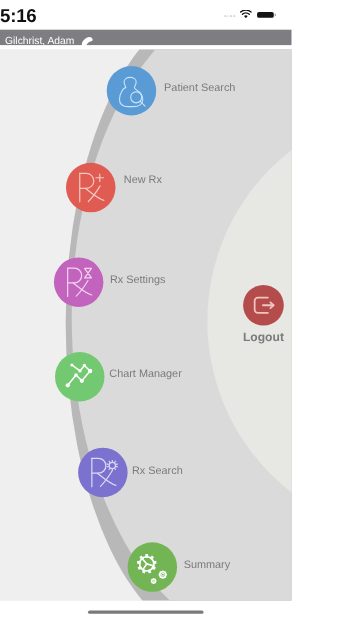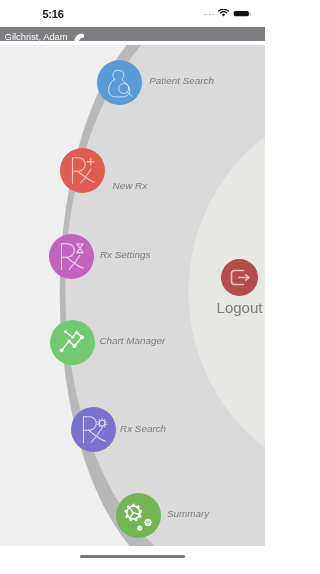--- a/index.html
+++ b/index.html
@@ -2,22 +2,22 @@
 <html><head>
 <meta charset="utf-8">
 <style>
   html,body{margin:0;padding:0;}
   body{width:265px;height:574px;overflow:hidden;background:#fff;
        font-family:"Liberation Sans",sans-serif;-webkit-font-smoothing:antialiased;}
   #phone{position:relative;width:265px;height:574px;background:#fff;}
 
   
   .statusbar{position:absolute;left:0;top:0;width:265px;height:27px;background:#fff;}
-  .sb-time{position:absolute;left:16px;top:9px;width:74px;text-align:center;
-           font-size:11px;font-weight:bold;color:#111;letter-spacing:-0.2px;
+  .sb-time{position:absolute;left:0;top:9px;width:74px;text-align:left;
+           font-size:17px;font-weight:bold;color:#111;letter-spacing:-0.2px;
            line-height:11px;}
   .sb-right{position:absolute;left:0;top:0;width:265px;height:27px;}
   .sb-dots{position:absolute;left:204px;top:13.5px;display:flex;gap:1.1px;align-items:center;}
   .sb-dots i{display:block;width:1.6px;height:1.6px;border-radius:50%;background:#b2b2b6;}
   .sb-wifi{position:absolute;left:218px;top:9px;}
   .sb-batt{position:absolute;left:233px;top:10px;}
 
   
   .navbar{position:absolute;left:0;top:27px;width:265px;height:14px;background:#7e7e82;}
   .nav-title{position:absolute;left:4.6px;top:5px;font-size:9.4px;color:#fff;line-height:9px;}
@@ -28,22 +28,22 @@
           background:#efefef;}
   .canvas svg{position:absolute;left:0;top:-45px;}
 
   
   .homebar{position:absolute;left:80px;top:555px;width:105px;height:3px;
            border-radius:2px;background:#7a7a7a;}
 
   
   .item{position:absolute;}
   .bubble{position:absolute;border-radius:50%;}
-  .label{position:absolute;font-size:9.9px;color:#7b7b7b;white-space:nowrap;line-height:10px;font-style:italic;}
-  .logout-label{position:absolute;font-size:15px;color:#7b7b7b;text-align:center;line-height:11px;}
+  .label{position:absolute;font-size:9.9px;color:#7b7b7b;white-space:nowrap;line-height:10px;}
+  .logout-label{position:absolute;font-size:11px;color:#7b7b7b;text-align:center;line-height:11px;font-weight:bold;}
 </style>
 </head>
 <body>
 
 <div id="phone">
 
   <div class="statusbar">
     <div class="sb-time">5:16</div>
     <div class="sb-right">
       <span class="sb-dots">
@@ -123,21 +123,21 @@
           <path d="M12.5 9.7 h6.0 a6.75 6.75 0 0 1 0 13.5 h-6.0"></path>
 
           <path d="M17.6 23.2 C22.0 26.6 28.2 32.3 34.4 34.2"></path>
 
           <path d="M31.0 21.0 C28.5 25.2 24.6 31.0 20.3 35.2"></path>
 
           <path d="M27.3 13.6 h6.8 M30.7 10.2 v6.8"></path>
         </g>
       </svg>
     </div>
-    <div class="label" style="left:52.6px;top:33px">New Rx</div>
+    <div class="label" style="left:52.6px;top:11px">New Rx</div>
   </div>
 
   <div class="item" style="left:49px;top:234px">
     <div class="bubble" style="left:0;top:0;width:45px;height:45px;background:#C264BD">
       <svg width="45" height="45" viewBox="0 0 45 45">
         <g fill="none" stroke="#f4d3f1" stroke-width="1.1" stroke-linecap="round" stroke-linejoin="round">
 
           <path d="M12.5 9.7 L12.5 35.5"></path>
           <path d="M12.5 9.7 h6.0 a6.75 6.75 0 0 1 0 13.5 h-6.0"></path>
 

